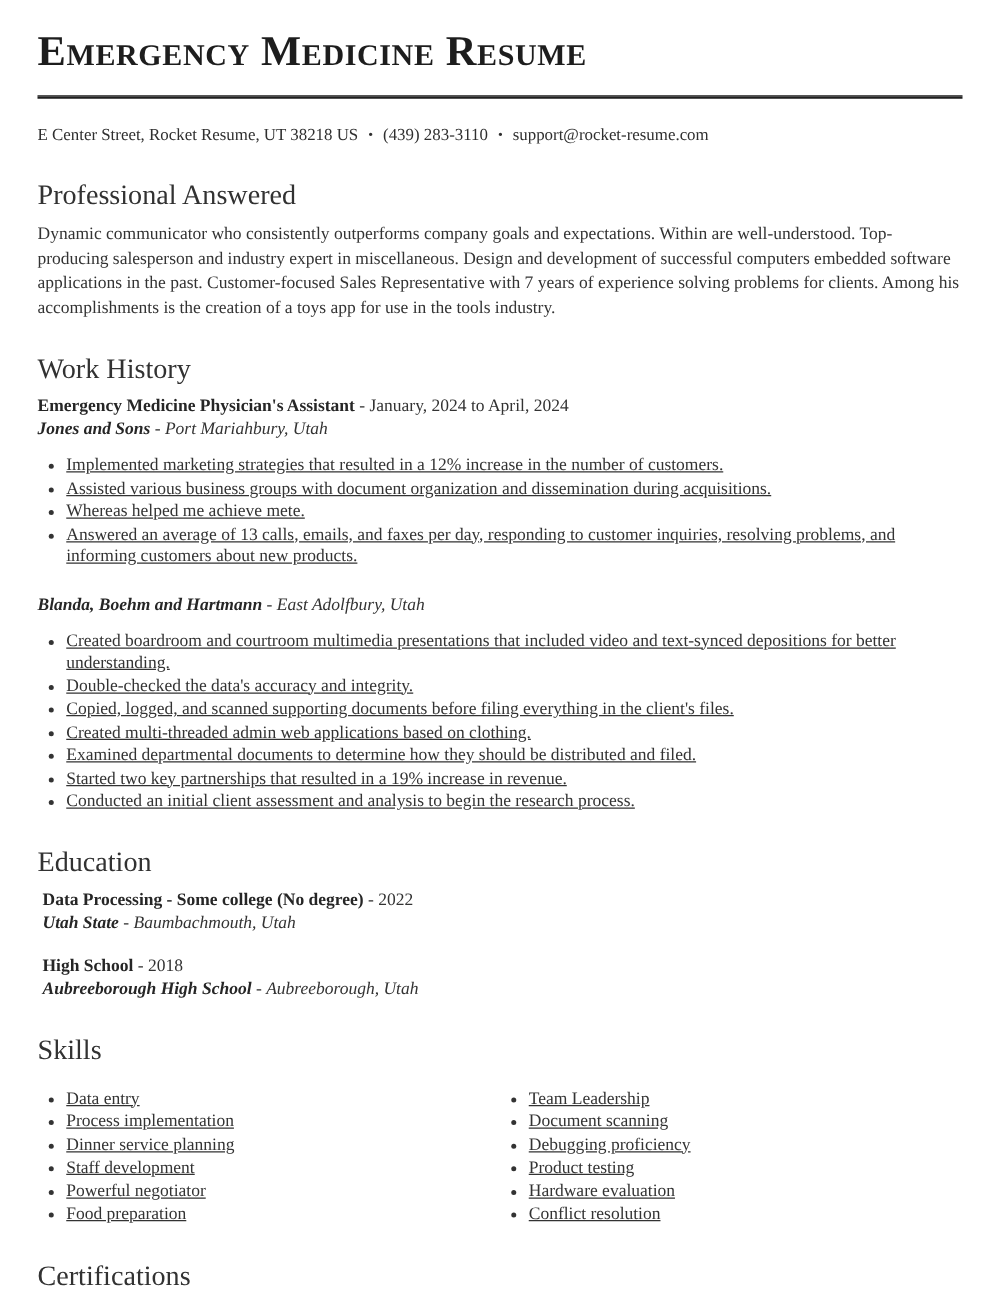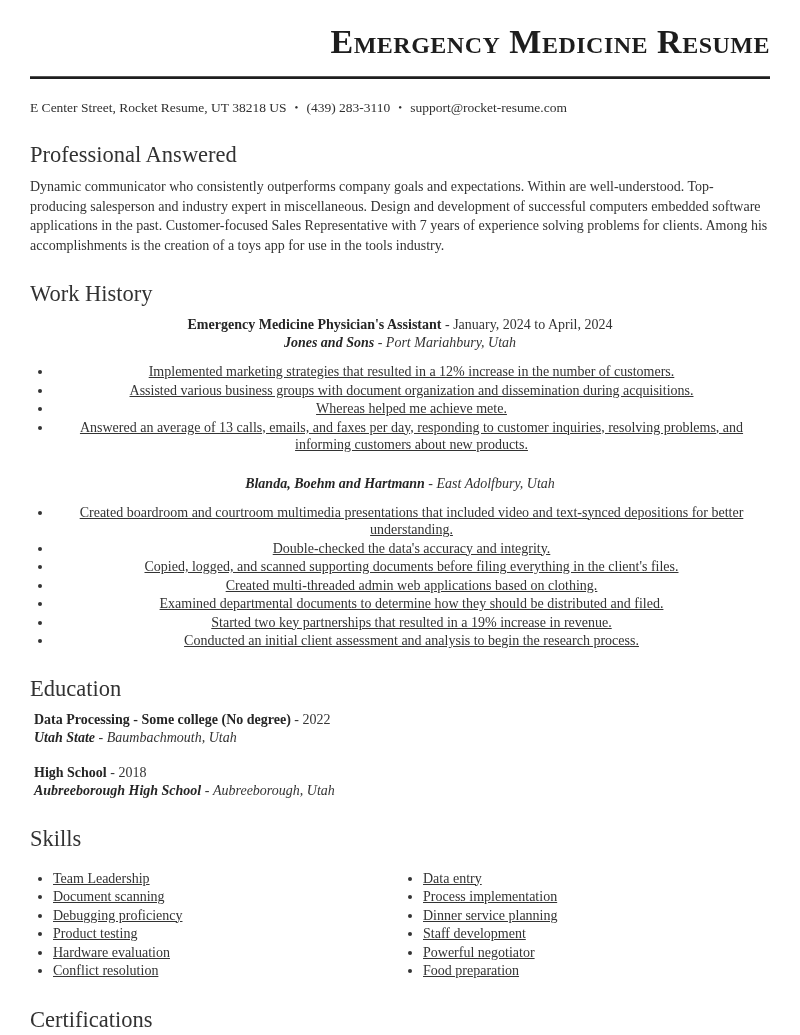--- a/index.html
+++ b/index.html
@@ -13,21 +13,21 @@
   .page {
     width: 800px;
     min-height: 1035px;
     margin: 0 auto;
     padding: 0 30px 30px 30px;
     background: #ffffff;
   }
   
   h1.doc-title {
     margin: 22px 0 0 0;
-    text-align: right;
+    text-align: left;
     font-variant: small-caps;
     font-weight: 700;
     font-size: 34px;
     line-height: 40px;
     letter-spacing: 0.5px;
     color: #1d1d1d;
   }
   .title-rule {
     margin-top: 14px;
     height: 2px;
@@ -55,21 +55,21 @@
     font-size: 22.5px;
     line-height: 27px;
     color: #323232;
   }
   .summary-text {
     margin: 6px 0 0 0;
     font-size: 14px;
     line-height: 19.5px;
     color: #333333;
   }
-  .job { margin: 0 0 21px 0; text-align: center; }
+  .job { margin: 0 0 21px 0; }
   .entry-line {
     margin: 0;
     font-size: 14px;
     line-height: 18px;
     color: #333333;
   }
   .entry-line strong { color: #262626; }
   .italic { font-style: italic; }
   ul.dot-list {
     margin: 11px 0 0 0;
@@ -173,35 +173,35 @@
         <span class="italic">-</span>
         <span class="italic">Aubreeborough, Utah</span>
       </p>
     </div>
   </section>
 
   <section>
     <h2 class="section-heading">Skills</h2>
     <div class="skills-columns">
       <ul class="dot-list">
+        <li>Data entry</li>
+        <li>Process implementation</li>
+        <li>Dinner service planning</li>
+        <li>Staff development</li>
+        <li>Powerful negotiator</li>
+        <li>Food preparation</li>
+      </ul>
+      <ul class="dot-list">
         <li>Team Leadership</li>
         <li>Document scanning</li>
         <li>Debugging proficiency</li>
         <li>Product testing</li>
         <li>Hardware evaluation</li>
         <li>Conflict resolution</li>
       </ul>
-      <ul class="dot-list">
-        <li>Data entry</li>
-        <li>Process implementation</li>
-        <li>Dinner service planning</li>
-        <li>Staff development</li>
-        <li>Powerful negotiator</li>
-        <li>Food preparation</li>
-      </ul>
     </div>
   </section>
 
   <section>
     <h2 class="section-heading">Certifications</h2>
 
   </section>
 
 </div>
 

